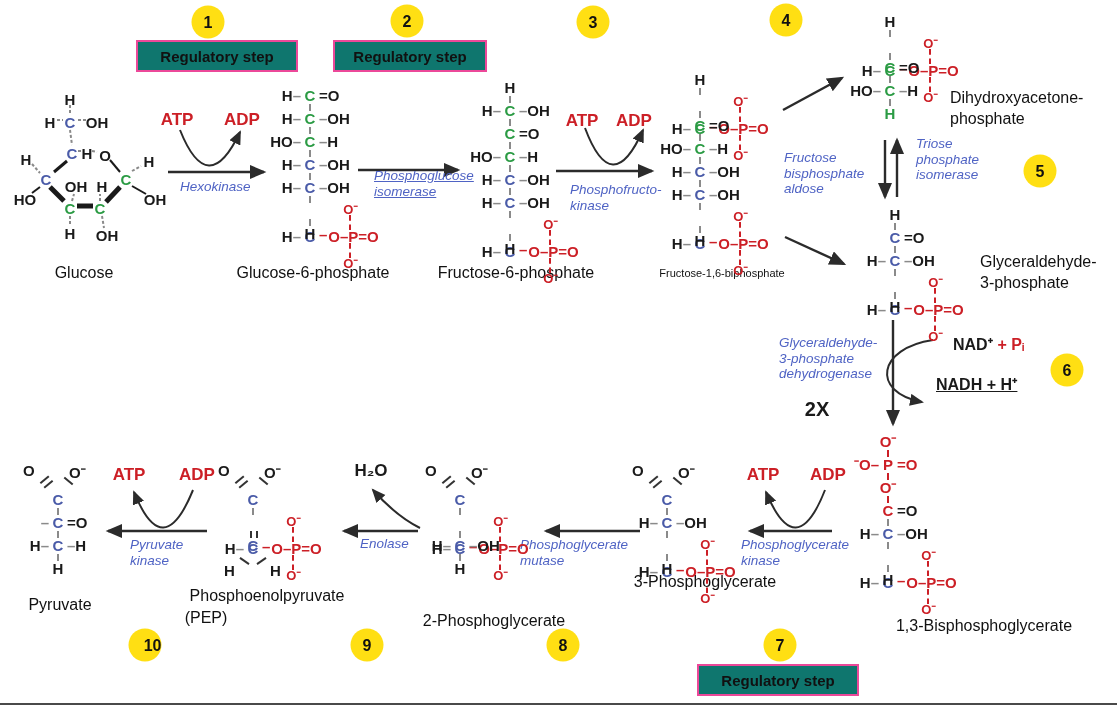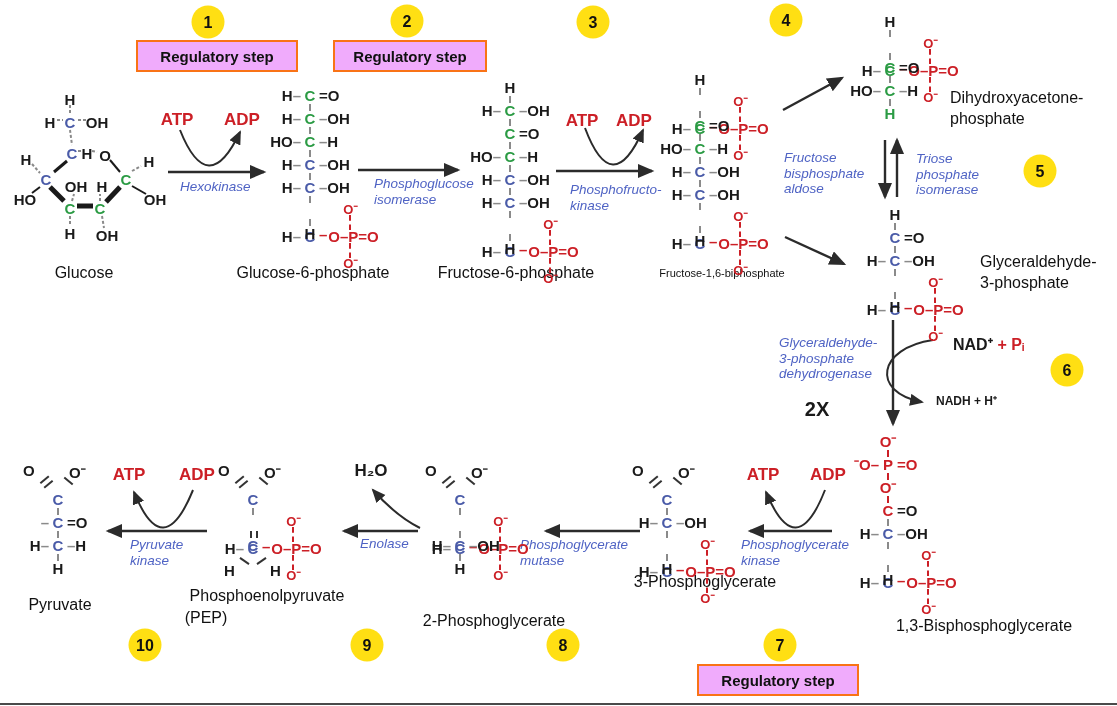--- a/index.html
+++ b/index.html
@@ -2,21 +2,21 @@
 <html><head>
 <meta charset="utf-8">
 <style>
   html,body{margin:0;padding:0;background:#fff}
   #stage{position:relative;width:1117px;height:706px;background:#fff;overflow:hidden;
          font-family:"Liberation Sans",sans-serif;color:#1a1a1a}
   #arrow-layer{position:absolute;left:0;top:0;pointer-events:none}
   .badge{position:absolute;width:33px;height:33px;border-radius:50%;
          background:#ffdf13;color:#111;font:bold 16px/33px "Liberation Sans",sans-serif;
          text-align:center;transform:translate(-50%,-50%)}
-  .regbox{position:absolute;border:2px solid #f97316;background:#f0abfc;height:28px;
+  .regbox{position:absolute;border:2px solid #ec4899;background:#0f766e;height:28px;
           display:flex;align-items:center;justify-content:center;
           font:bold 15px "Liberation Sans",sans-serif;color:#111;
           transform:translate(-50%,-50%);white-space:nowrap}
   .lbl{position:absolute;font:16px/21px "Liberation Sans",sans-serif;color:#111;white-space:nowrap}
   .lbl.center{transform:translateX(-50%);text-align:center}
   .lbl.small{font-size:11px}
   .enz{position:absolute;color:#4f63c4;font:italic 13.5px/15.5px "Liberation Sans",sans-serif;white-space:nowrap}
   .ann{position:absolute;font:bold 17px "Liberation Sans",sans-serif;white-space:nowrap}
   .ann.center{transform:translateX(-50%)}
   .mol{position:absolute;width:140px}
@@ -78,21 +78,21 @@
   <div id="bottom-line"></div>
 <div class="badge" style="left: 208px; top: 22px;">1</div>
     <div class="badge" style="left: 407px; top: 21px;">2</div>
     <div class="badge" style="left: 593px; top: 22px;">3</div>
     <div class="badge" style="left: 786px; top: 20px;">4</div>
     <div class="badge" style="left: 1040px; top: 171px;">5</div>
     <div class="badge" style="left: 1067px; top: 370px;">6</div>
     <div class="badge" style="left: 780px; top: 645px;">7</div>
     <div class="badge" style="left: 563px; top: 645px;">8</div>
     <div class="badge" style="left: 367px; top: 645px;">9</div>
-    <div class="badge" style="left: 145px; top: 645px;">10</div>
+    <div class="badge" style="left: 145px; top: 645px; text-align: right;">10</div>
     <div class="regbox" style="left: 217px; top: 56px; width: 158px;">Regulatory step</div>
     <div class="regbox" style="left: 410px; top: 56px; width: 150px;">Regulatory step</div>
     <div class="regbox" style="left: 778px; top: 680px; width: 158px;">Regulatory step</div>
     <div class="lbl center" style="left: 84px; top: 262px;">Glucose</div>
     <div class="lbl center" style="left: 313px; top: 262px;">Glucose-6-phosphate</div>
     <div class="lbl center" style="left: 516px; top: 262px;">Fructose-6-phosphate</div>
     <div class="lbl center small" style="left: 722px; top: 263px;">Fructose-1,6-biphosphate</div>
     <div class="lbl" style="left: 950px; top: 87px;">
       <div>Dihydroxyacetone-</div>
       <div>phosphate</div>
@@ -103,34 +103,34 @@
     </div>
     <div class="lbl center" style="left: 941px; top: 615px; margin-left: 43px;">1,3-Bisphosphoglycerate</div>
     <div class="lbl center" style="left: 705px; top: 560px; margin-top: 11px;">3-Phosphoglycerate</div>
     <div class="lbl center" style="left: 494px; top: 594px; margin-top: 16px;">2-Phosphoglycerate</div>
     <div class="lbl center" style="left: 267px; top: 585px;">Phosphoenolpyruvate</div>
     <div class="lbl center" style="left: 206px; top: 607px;">(PEP)</div>
     <div class="lbl center" style="left: 60px; top: 594px;">Pyruvate</div>
     <div class="enz" style="left: 180px; top: 179px;">
       <div>Hexokinase</div>
     </div>
-    <div class="enz" style="left: 374px; top: 176px;">
+    <div class="enz" style="left: 374px; top: 168px; text-decoration: underline;">
       <div>Phosphoglucose</div>
       <div>isomerase</div>
     </div>
     <div class="enz" style="left: 570px; top: 182px;">
       <div>Phosphofructo-</div>
       <div>kinase</div>
     </div>
     <div class="enz" style="left: 768px; top: 150px; margin-left: 16px;">
       <div>Fructose</div>
       <div>bisphosphate</div>
       <div>aldose</div>
     </div>
-    <div class="enz" style="left: 916px; top: 151px;">
+    <div class="enz" style="left: 916px; top: 136px;">
       <div>Triose</div>
       <div>phosphate</div>
       <div>isomerase</div>
     </div>
     <div class="enz" style="left: 779px; top: 335px;">
       <div>Glyceraldehyde-</div>
       <div>3-phosphate</div>
       <div>dehydrogenase</div>
     </div>
     <div class="enz" style="left: 741px; top: 537px;">
@@ -146,21 +146,21 @@
     </div>
     <div class="enz" style="left: 130px; top: 537px;">
       <div>Pyruvate</div>
       <div>kinase</div>
     </div>
     <div class="ann center" style="left: 177px; top: 110px;"><span class="cr">ATP</span></div>
     <div class="ann center" style="left: 242px; top: 110px;"><span class="cr">ADP</span></div>
     <div class="ann center" style="left: 582px; top: 111px;"><span class="cr">ATP</span></div>
     <div class="ann center" style="left: 634px; top: 111px;"><span class="cr">ADP</span></div>
     <div class="ann" style="left: 936px; top: 333px; font-size: 16px; margin-left: 17px;"><span class="ck">NAD⁺ </span><span class="cr">+ Pᵢ</span></div>
-    <div class="ann" style="left: 936px; top: 392px; font-size: 12px;"><span class="ck">NADH + H⁺</span></div>
+    <div class="ann" style="left: 936px; top: 373px; font-size: 16px; text-decoration: underline;"><span class="ck">NADH + H⁺</span></div>
     <div class="ann center" style="left: 817px; top: 398px; font-size: 20px;"><span class="ck">2X</span></div>
     <div class="ann center" style="left: 763px; top: 465px;"><span class="cr">ATP</span></div>
     <div class="ann center" style="left: 828px; top: 465px;"><span class="cr">ADP</span></div>
     <div class="ann center" style="left: 371px; top: 461px;"><span class="ck">H₂O</span></div>
     <div class="ann center" style="left: 129px; top: 465px;"><span class="cr">ATP</span></div>
     <div class="ann center" style="left: 197px; top: 465px;"><span class="cr">ADP</span></div>
     <div class="mol" style="left: 267px; top: 88px;">
       <div class="mrow">
         <div class="ml"><span class="ck">H</span><span class="cbd">–</span></div>
         <div class="mc"><span class="cg">C</span></div>

